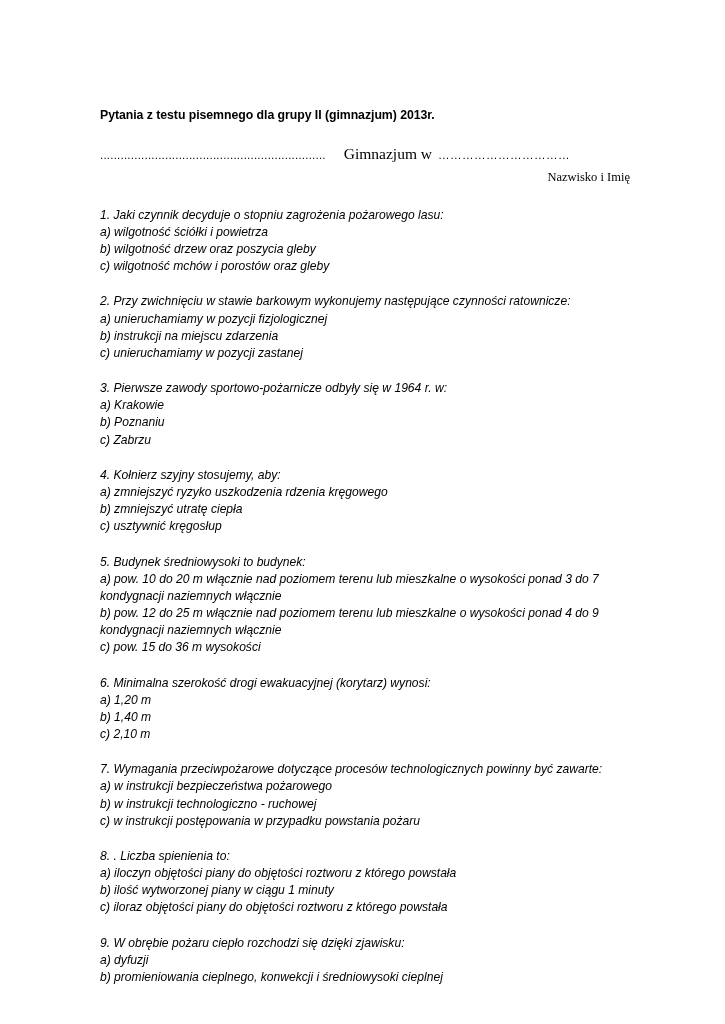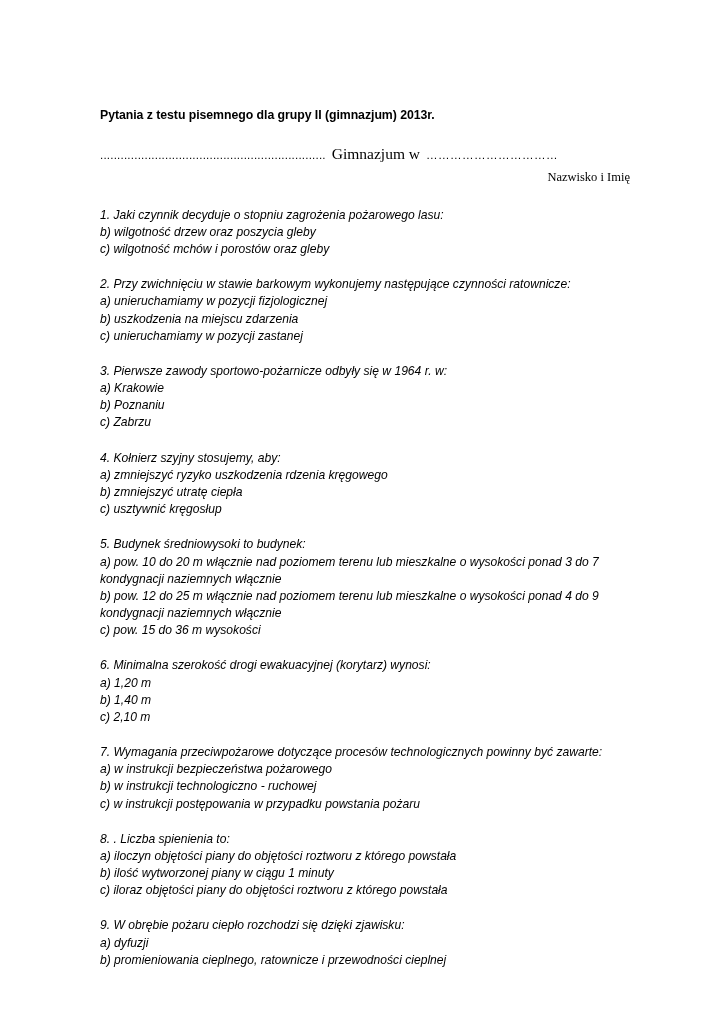--- a/index.html
+++ b/index.html
@@ -36,21 +36,21 @@
     white-space: nowrap;
   }
   .dots-left {
     font-size: 11.6px;
     letter-spacing: 0.2px;
     color: #000;
   }
   .gimnazjum-label {
     font-family: "Liberation Serif", serif;
     font-size: 15.5px;
-    margin-left: 6px;
+    margin-left: 18px;
   }
   .dots-right {
     font-size: 11.6px;
     letter-spacing: 0.4px;
     margin-left: 6px;
   }
   .caption-row {
     margin: 0 0 22px 0;
     padding-left: 68px;
     text-align: right;
@@ -85,27 +85,28 @@
     <span class="dots-right">……………………………</span>
   </div>
 
   <div class="caption-row">
     <span class="caption">Nazwisko i Imię</span>
   </div>
 
   <div id="questions">
       <div class="q-block">
         <p class="q-text">1. Jaki czynnik decyduje o stopniu zagrożenia pożarowego lasu:</p>
+        <p class="a-text">a) wilgotność ściółki i powietrza</p>
         <p class="a-text">b) wilgotność drzew oraz poszycia gleby</p>
         <p class="a-text">c) wilgotność mchów i porostów oraz gleby</p>
       </div>
       <div class="q-block">
         <p class="q-text">2. Przy zwichnięciu w stawie barkowym wykonujemy następujące czynności ratownicze:</p>
         <p class="a-text">a) unieruchamiamy w pozycji fizjologicznej</p>
-        <p class="a-text">b) uszkodzenia na miejscu zdarzenia</p>
+        <p class="a-text">b) instrukcji na miejscu zdarzenia</p>
         <p class="a-text">c) unieruchamiamy w pozycji zastanej</p>
       </div>
       <div class="q-block">
         <p class="q-text">3. Pierwsze zawody sportowo-pożarnicze odbyły się w 1964 r. w:</p>
         <p class="a-text">a) Krakowie</p>
         <p class="a-text">b) Poznaniu</p>
         <p class="a-text">c) Zabrzu</p>
       </div>
       <div class="q-block">
         <p class="q-text">4. Kołnierz szyjny stosujemy, aby:</p>
@@ -133,17 +134,17 @@
       </div>
       <div class="q-block">
         <p class="q-text">8. . Liczba spienienia to:</p>
         <p class="a-text">a) iloczyn objętości piany do objętości roztworu z którego powstała</p>
         <p class="a-text">b) ilość wytworzonej piany w ciągu 1 minuty</p>
         <p class="a-text">c) iloraz objętości piany do objętości roztworu z którego powstała</p>
       </div>
       <div class="q-block">
         <p class="q-text">9. W obrębie pożaru ciepło rozchodzi się dzięki zjawisku:</p>
         <p class="a-text">a) dyfuzji</p>
-        <p class="a-text">b) promieniowania cieplnego, ratownicze i przewodności cieplnej</p>
+        <p class="a-text">b) promieniowania cieplnego, konwekcji i średniowysoki cieplnej</p>
       </div>
     </div>
 
 </div>
 
 </body></html>

